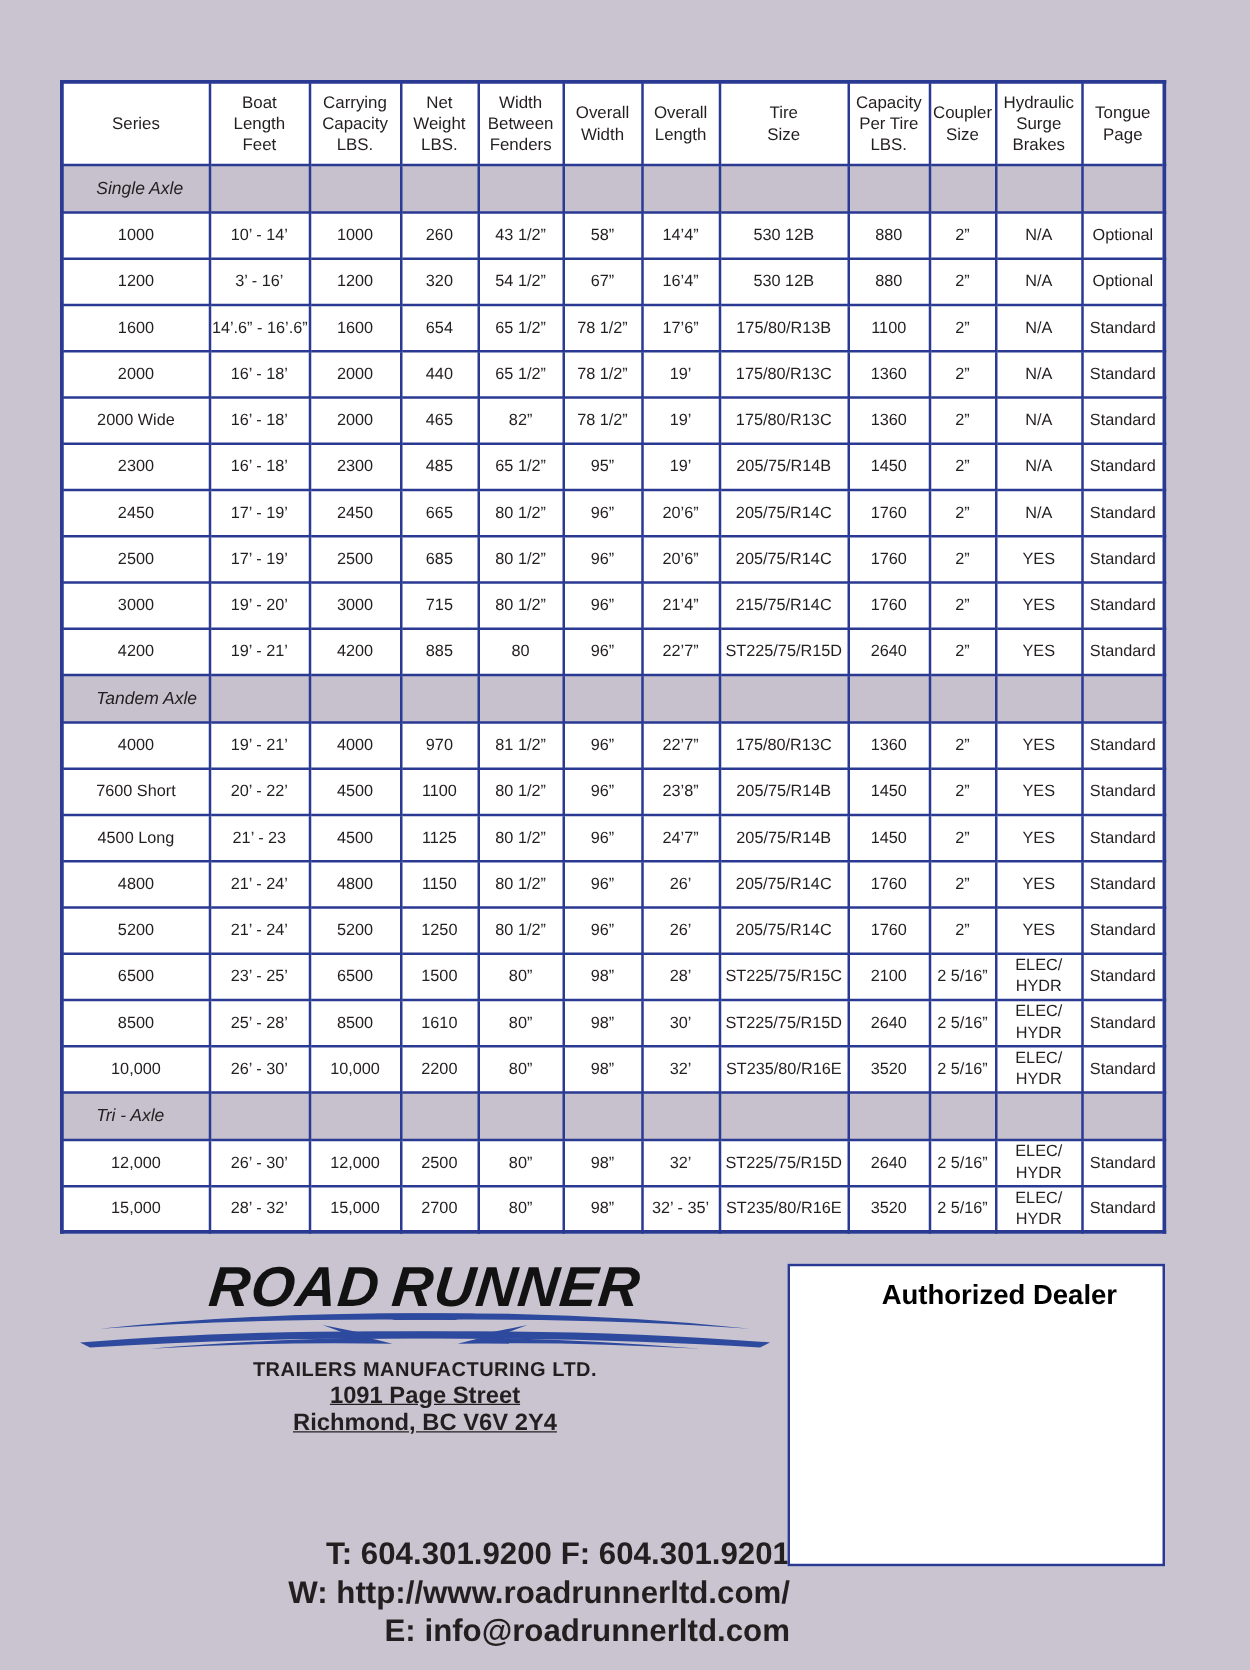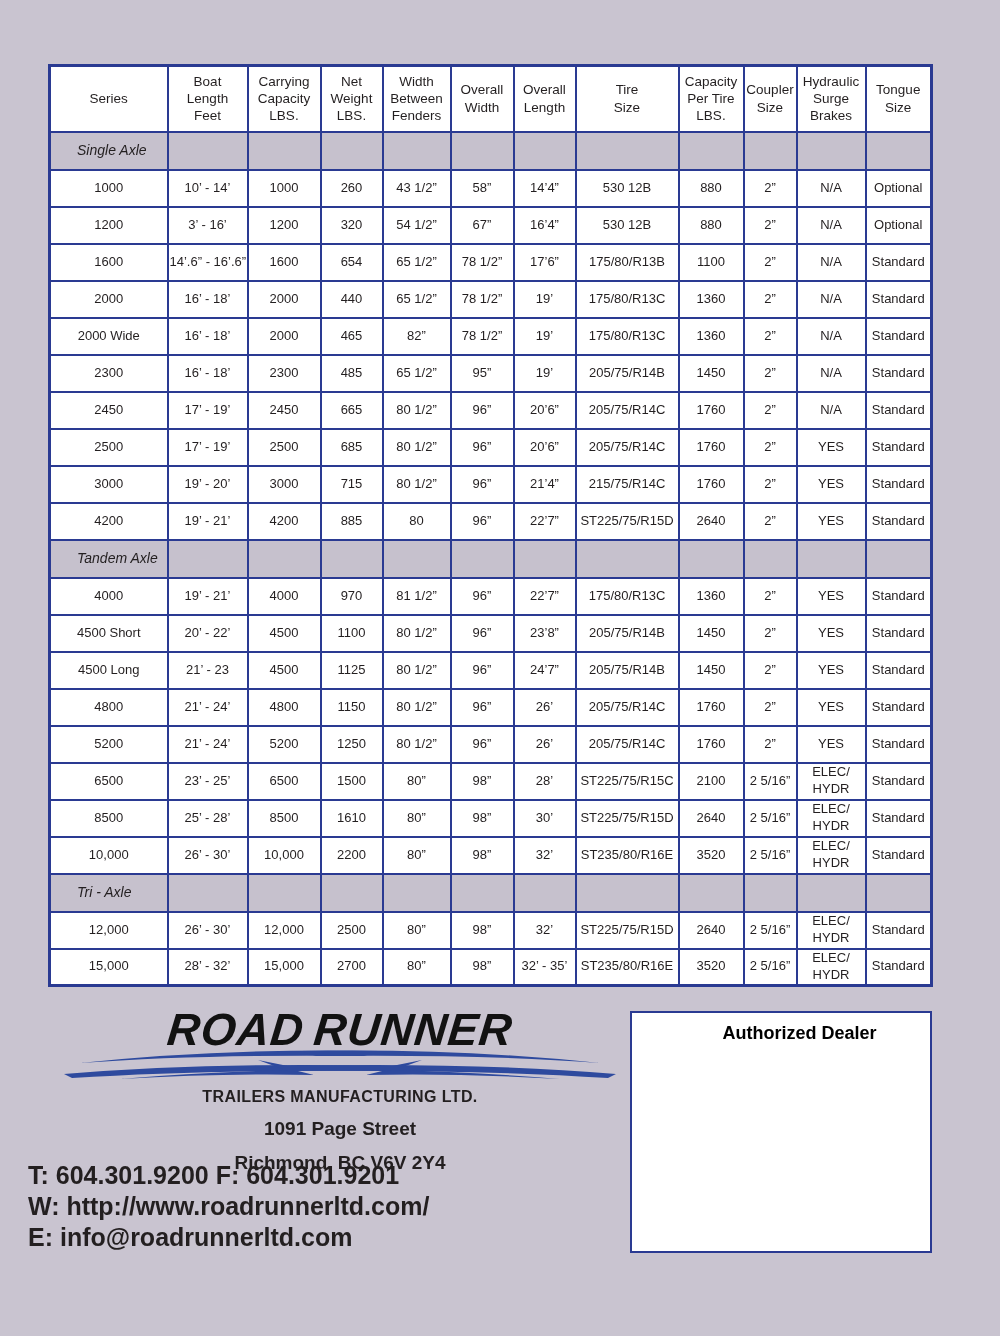--- a/index.html
+++ b/index.html
@@ -37,28 +37,28 @@
   
   .brand-zone{position:absolute;left:48px;top:1004px;width:584px;text-align:center;}
   .logo-text{
     font-size:45px;font-weight:bold;font-style:italic;
     color:#121212;letter-spacing:1px;transform:skewX(-6deg);
     white-space:nowrap;
   }
   .logo-word2{margin-left:10px;}
   .swoosh-wrap{margin-top:-6px;height:36px;color:var(--logo-blue);}
   .company-line{font-size:16px;font-weight:bold;letter-spacing:.4px;margin-top:2px;}
-  .addr-line{font-size:19px;font-weight:bold;margin-top:12px;}
-  .contact-zone{position:absolute;left:28px;top:1160px;width:604px;text-align:left;
+  .addr-line{font-size:19px;font-weight:bold;margin-top:0;text-decoration:underline;}
+  .contact-zone{position:absolute;left:28px;top:1228px;width:604px;text-align:right;
     font-weight:bold;font-size:25px;line-height:31px;}
   .dealer-box{
     position:absolute;left:630px;top:1011px;width:302px;height:242px;
     background:var(--cell-bg);border:2px solid var(--border);
   }
-  .dealer-title{margin-top:10px;text-align:center;font-size:18px;font-weight:bold;color:#000;padding-left:37px;}
+  .dealer-title{margin-top:10px;text-align:center;font-size:22px;font-weight:bold;color:#000;padding-left:37px;}
 </style>
 </head>
 <body>
 
 <div class="page">
 
   <table class="spec-table">
     <colgroup id="colgroup">
         <col style="width: 118px;">
         <col style="width: 80px;">
@@ -96,21 +96,21 @@
 Size</th>
           <th>Capacity
 Per Tire
 LBS.</th>
           <th>Coupler
 Size</th>
           <th>Hydraulic
 Surge
 Brakes</th>
           <th>Tongue
-Size</th>
+Page</th>
         </tr>
     </thead>
     <tbody id="table-body">
         <tr class="section-row">
           <td class="section-label">Single Axle</td>
           <td></td>
           <td></td>
           <td></td>
           <td></td>
           <td></td>
@@ -283,21 +283,21 @@
           <td>81 1/2”</td>
           <td>96”</td>
           <td>22’7”</td>
           <td>175/80/R13C</td>
           <td>1360</td>
           <td>2”</td>
           <td>YES</td>
           <td>Standard</td>
         </tr>
         <tr>
-          <td>4500 Short</td>
+          <td>7600 Short</td>
           <td>20’ - 22’</td>
           <td>4500</td>
           <td>1100</td>
           <td>80 1/2”</td>
           <td>96”</td>
           <td>23’8”</td>
           <td>205/75/R14B</td>
           <td>1450</td>
           <td>2”</td>
           <td>YES</td>

